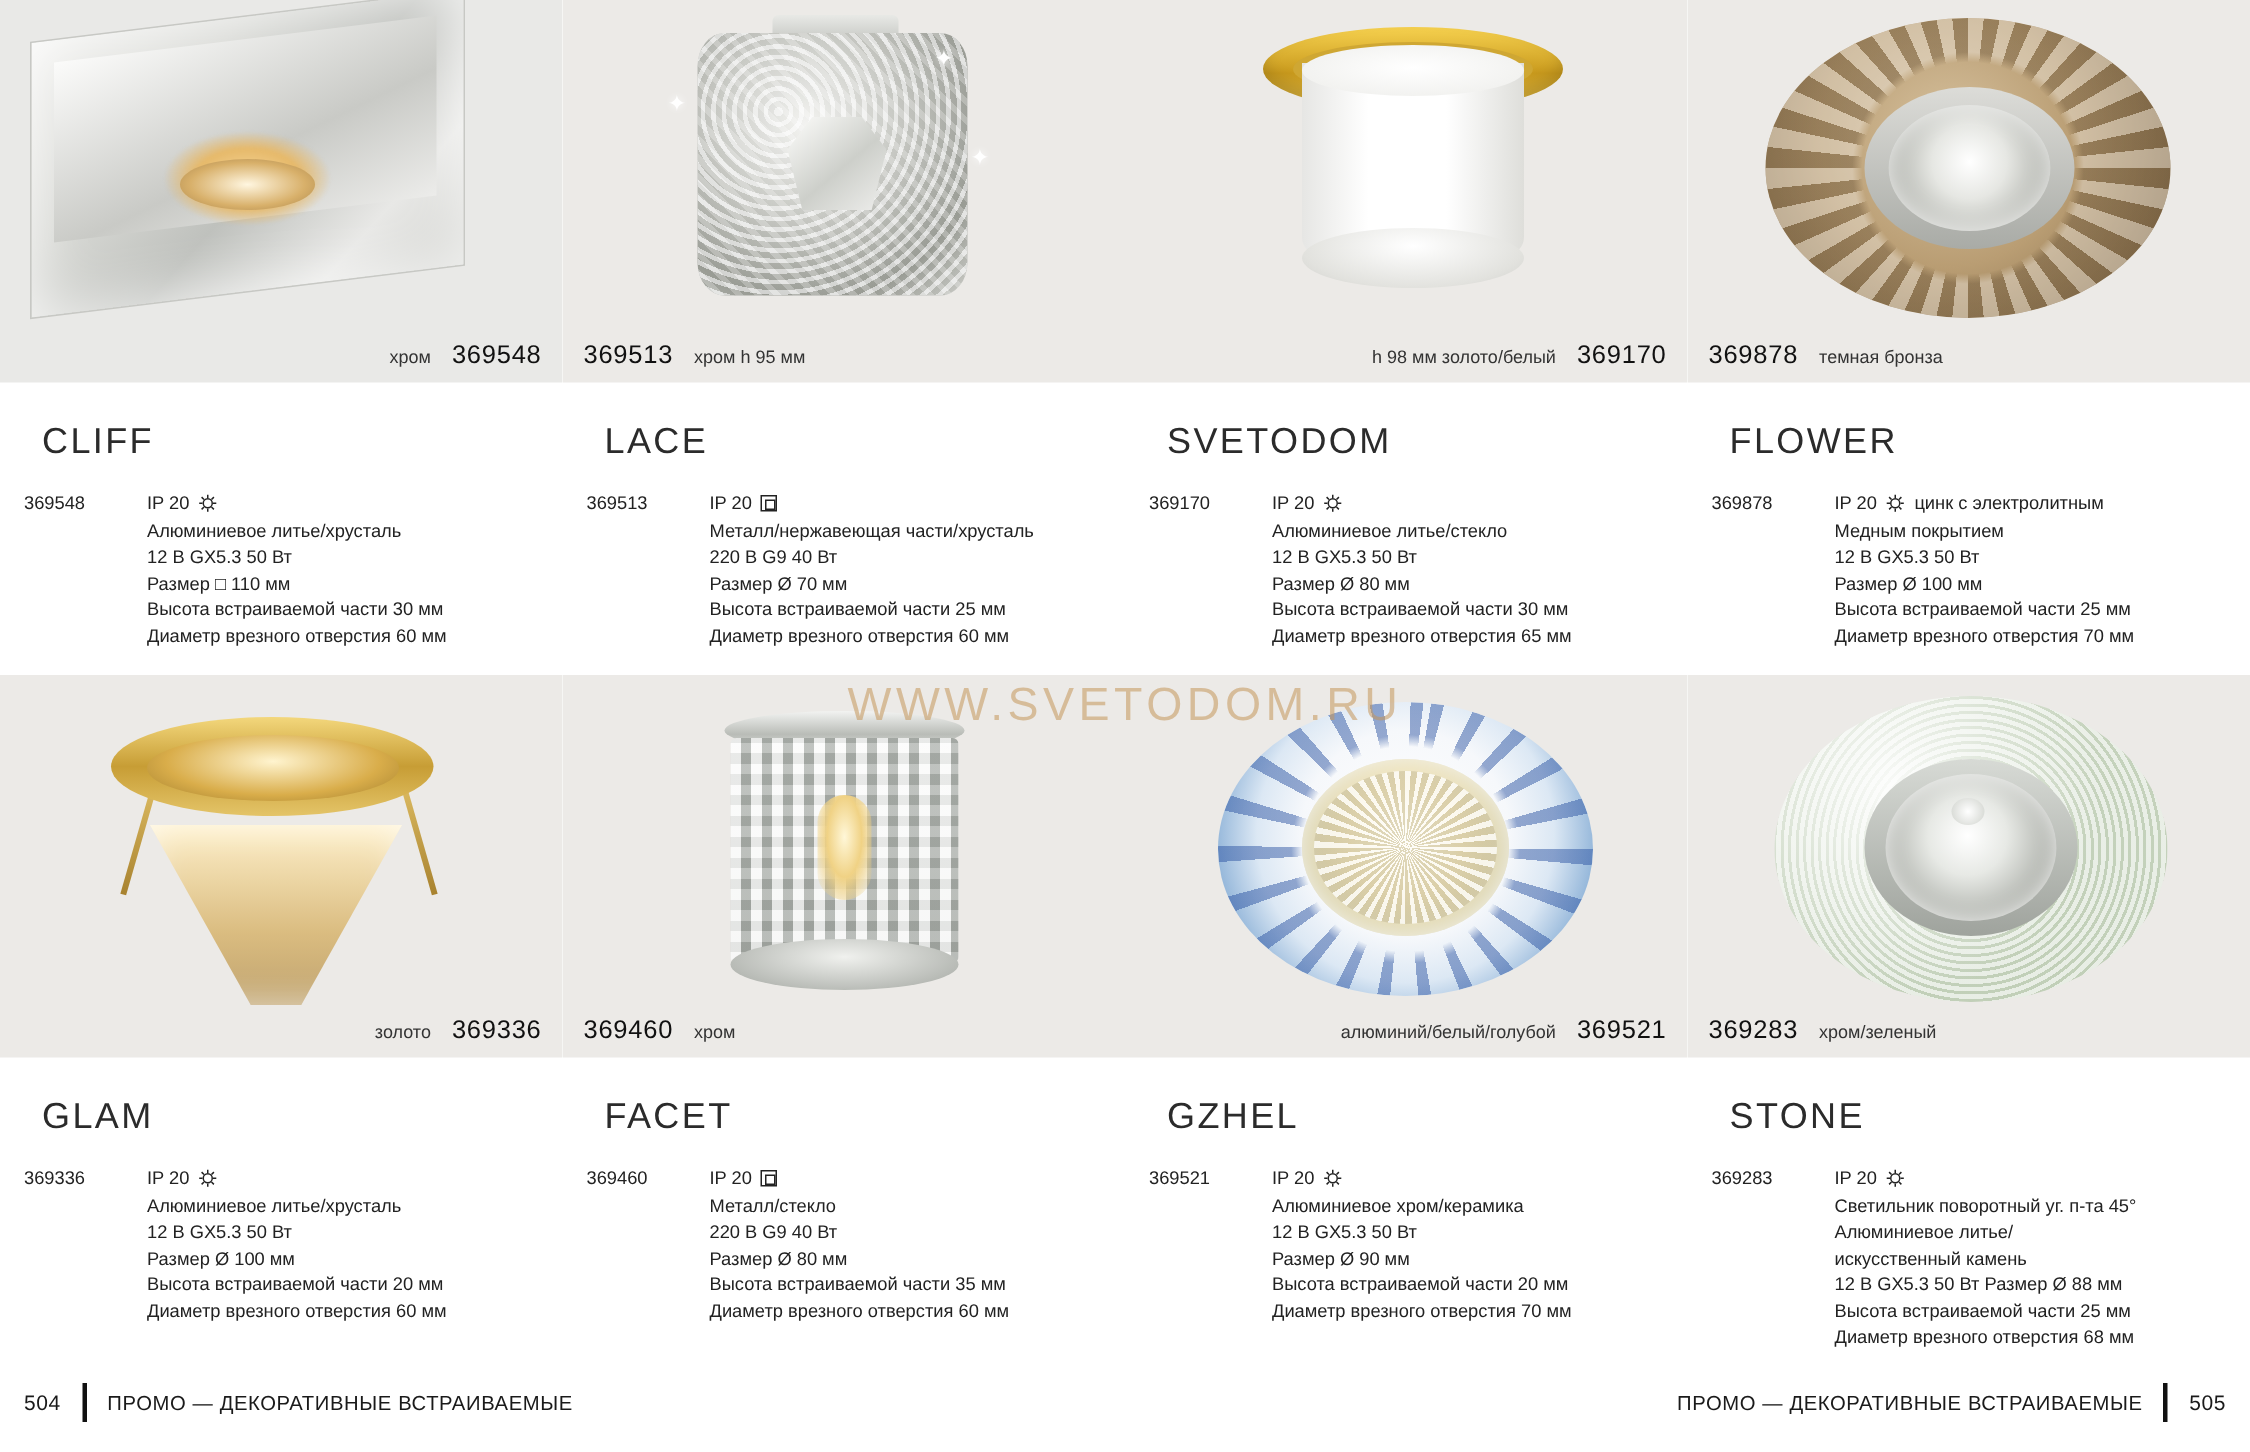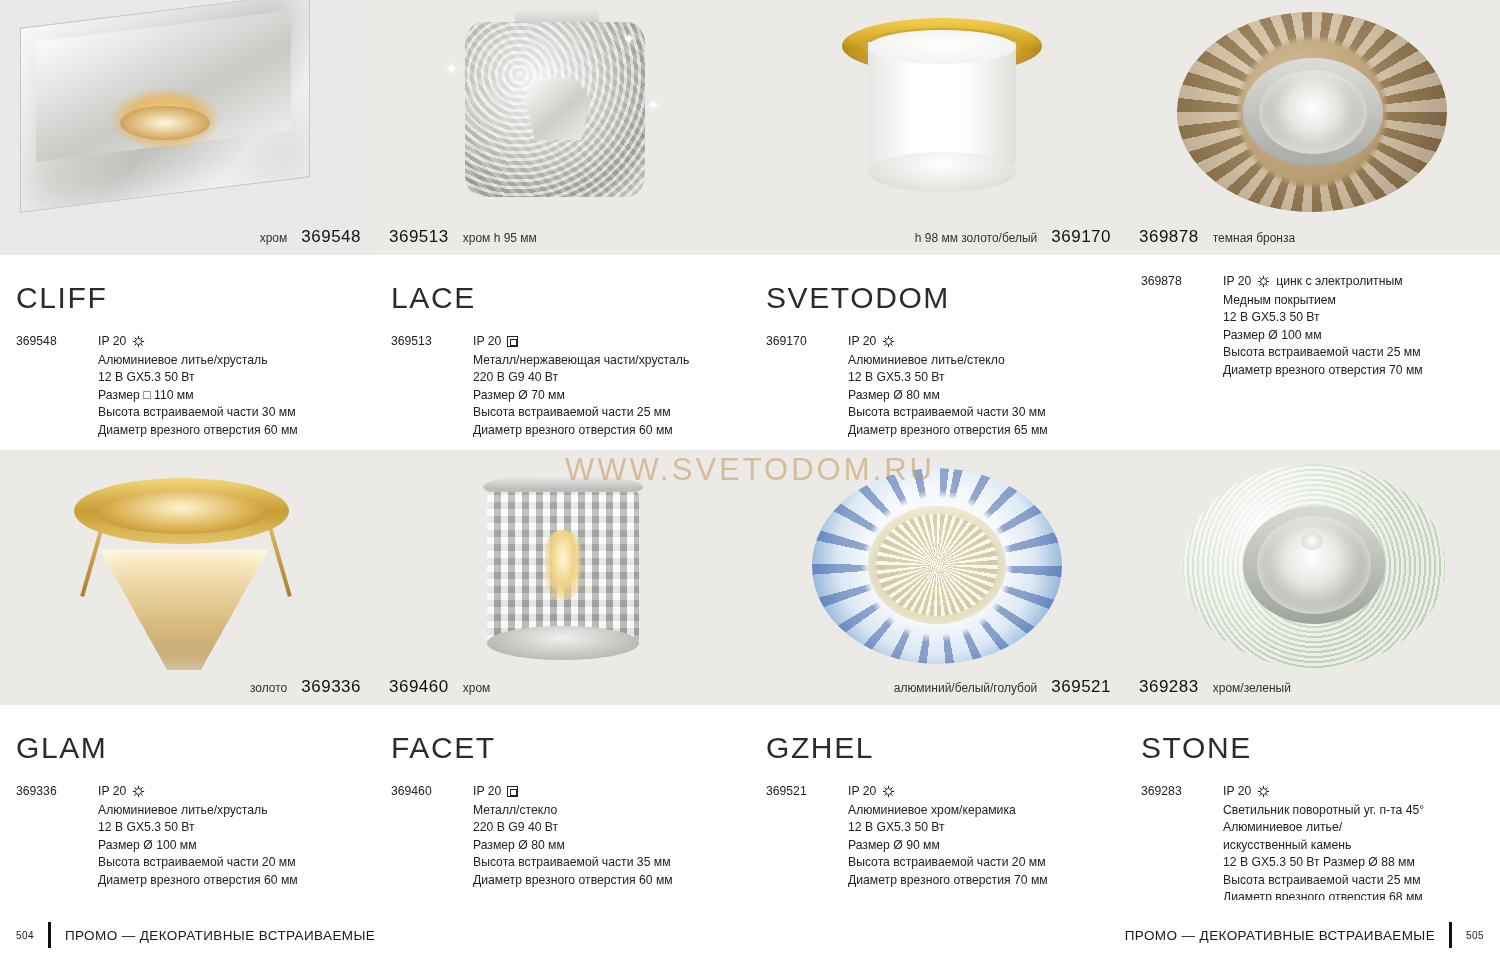--- a/index.html
+++ b/index.html
@@ -58,24 +58,24 @@
     color: #333;
   }
   .cap .code {
     font-size: 17px;
     letter-spacing: .5px;
     color: #111;
   }
   .cap.right .mat { margin-right: 14px; }
   .cap.left .code { margin-right: 14px; }
   .title {
-    font-size: 30px;
+    font-size: 24px;
     letter-spacing: 1.6px;
     color: #2b2b2b;
-    padding: 26px 0 0 16px;
+    padding: 26px 0 0 28px;
     font-weight: 400;
   }
   .spec {
     display: flex;
     padding: 18px 10px 0 16px;
     font-size: 12.2px;
     line-height: 17.5px;
     color: #222;
   }
   .spec .code2 {
@@ -127,21 +127,21 @@
     position: absolute;
     top: 22px;
     display: flex;
     align-items: center;
     font-size: 13.5px;
     letter-spacing: .4px;
     color: #1a1a1a;
   }
   .foot-left { left: 16px; }
   .foot-right { right: 16px; }
-  .pagenum { font-size: 10px; color: #1a1a1a; }
+  .pagenum { font-size: 14px; color: #1a1a1a; }
   .bar {
     width: 3px; height: 26px;
     background: #111;
     margin: 0 14px;
   }
   .watermark {
     position: absolute;
     left: 530px;
     top: 452px;
     width: 440px;
@@ -487,20 +487,21 @@
           <div class="lamp fl-outer"></div>
           <div class="lamp fl-loops"></div>
           <div class="lamp fl-inner"></div>
           <div class="lamp fl-lamp"></div>
         </div>
         <div class="cap left">
           <span class="code">369878</span>
           <span class="mat">темная бронза</span>
         </div>
       </div>
+      <div class="title">FLOWER</div>
       <div class="spec">
         <div class="code2">369878</div>
         <div class="body">
           <div class="ip-line">
             <span>IP 20</span>
             <span class="ico ico-star">
               <svg width="13" height="13" viewBox="0 0 13 13">
                   <circle cx="6.5" cy="6.5" r="3" fill="none" stroke="#222" stroke-width="1"></circle>
                   <path d="M6.5 .8V3M6.5 10V12.2M.8 6.5H3M10 6.5h2.2M2.4 2.4l1.6 1.6M9 9l1.6 1.6M10.6 2.4 9 4M4 9l-1.6 1.6" stroke="#222" stroke-width="1"></path>
                 </svg>

